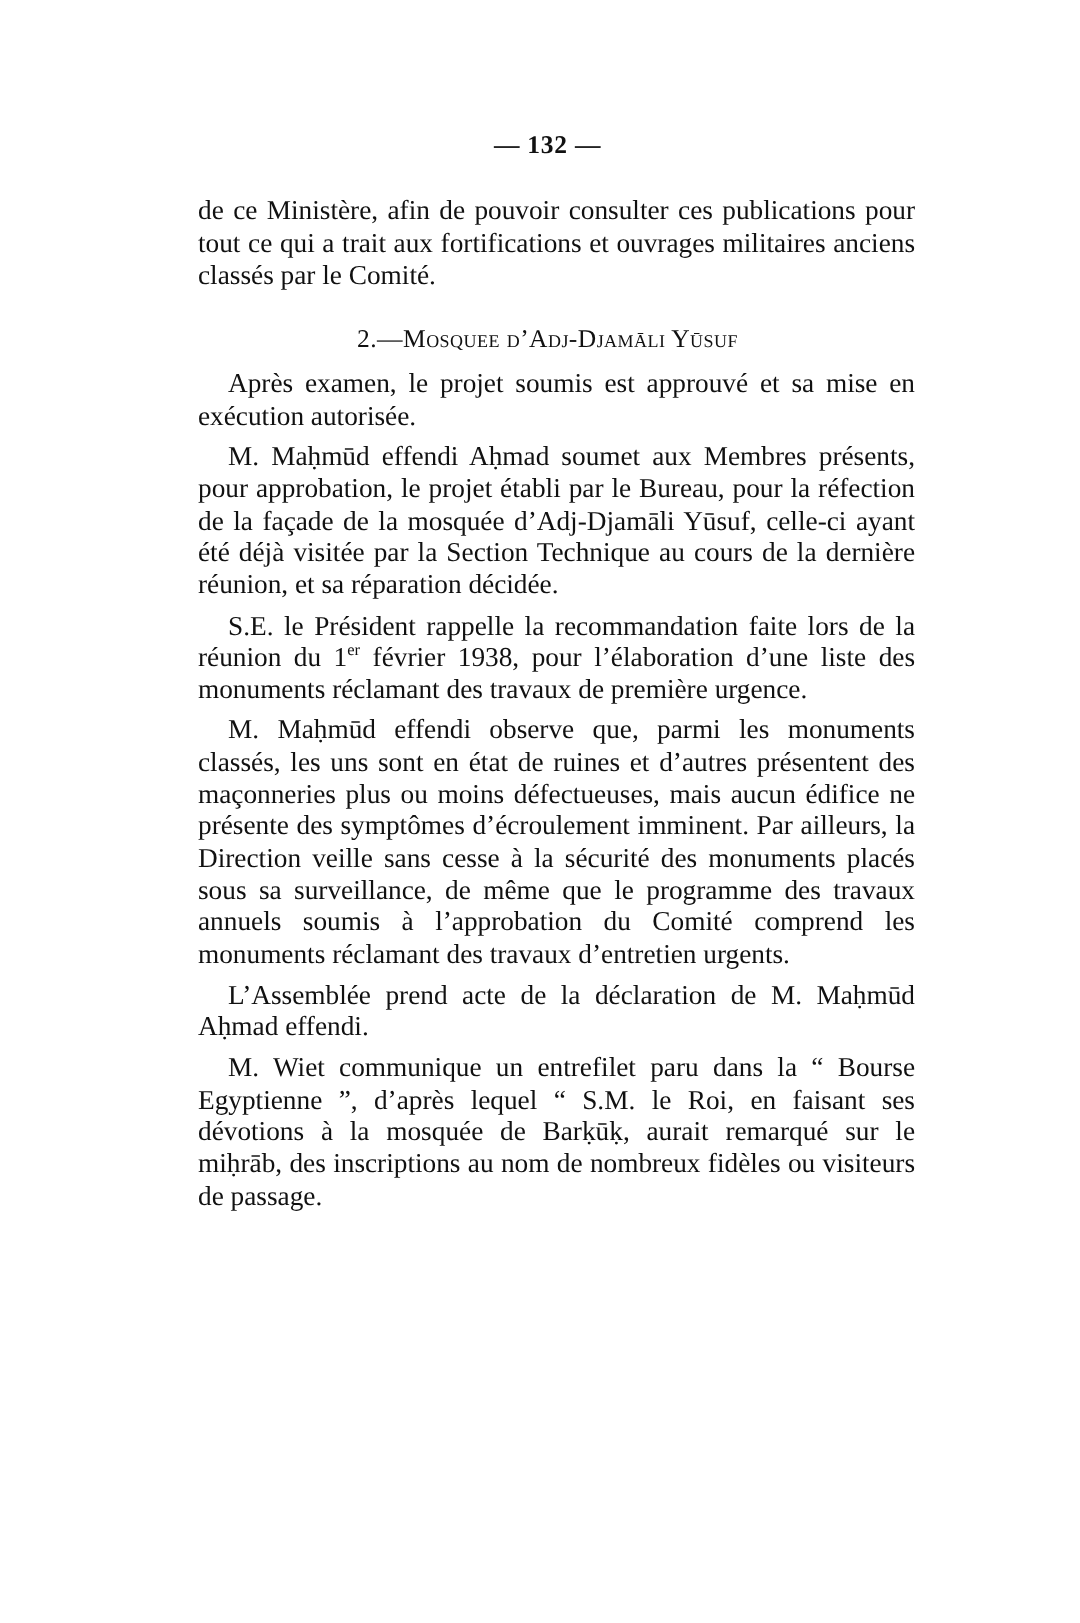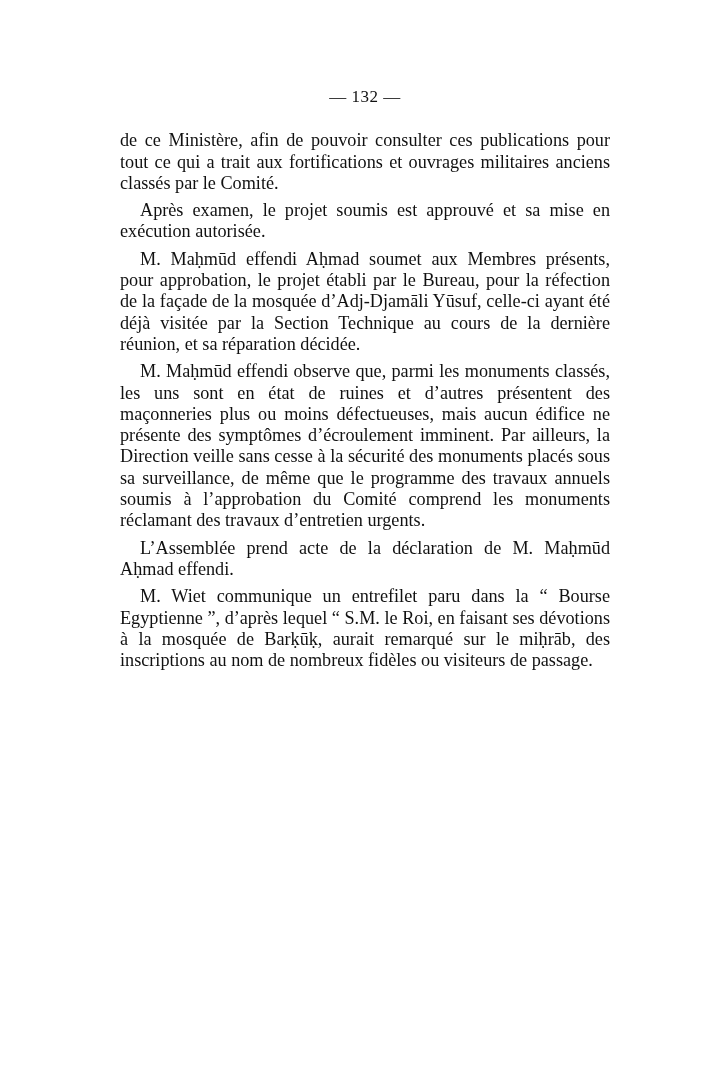--- a/index.html
+++ b/index.html
@@ -7,37 +7,39 @@
     width: 720px; height: 1082px; position: relative; overflow: hidden;
     font-family: "DejaVu Serif", "Liberation Serif", serif;
     color: #111111;
   }
   .page {
     position: absolute; left: 120px; top: 86px; width: 490px;
     font-family: "Liberation Serif", "DejaVu Serif", serif;
     font-size: 18.2px; line-height: 21.3px;
   }
   .folio {
-    text-align: center; font-size: 17px; margin: 0 0 23px 0; letter-spacing: 0.5px;
+    text-align: center; font-size: 17px; margin: 0 0 23px 0; letter-spacing: 0.5px; font-weight: bold;
   }
-  p { margin: 0 0 6px 0; text-align: justify; text-align-last: left; }
+  p { margin: 0 0 6px 12px; text-align: justify; text-align-last: left; }
   p.indent { text-indent: 20px; }
   .heading {
     text-align: center; margin: 21px 0 9px 0; font-size: 17px; font-variant: small-caps; letter-spacing: 0.3px;
   }
   sup { font-size: 11px; line-height: 0; }
 </style>
 </head>
 <body>
 
 <div class="page">
   <div class="folio">— 132 —</div>
 
   <p>de ce Ministère, afin de pouvoir consulter ces publications pour tout ce qui a trait aux fortifications et ouvrages militaires anciens classés par le Comité.</p>
 
+  <div class="heading">2.—Mosquee d’Adj-Djamāli Yūsuf</div>
   <p class="indent">Après examen, le projet soumis est approuvé et sa mise en exécution autorisée.</p>
   <p class="indent">M. Maḥmūd effendi Aḥmad soumet aux Membres présents, pour approbation, le projet établi par le Bureau, pour la réfection de la façade de la mosquée d’Adj-Djamāli Yūsuf, celle-ci ayant été déjà visitée par la Section Technique au cours de la dernière réunion, et sa réparation décidée.</p>
 
+  <p class="indent"><span>S.E. le Président rappelle la recommandation faite lors de la réunion du 1</span><sup>er</sup><span> février 1938, pour l’élaboration d’une liste des monuments réclamant des travaux de première urgence.</span></p>
   <p class="indent">M. Maḥmūd effendi observe que, parmi les monuments classés, les uns sont en état de ruines et d’autres présentent des maçonneries plus ou moins défectueuses, mais aucun édifice ne présente des symptômes d’écroulement imminent. Par ailleurs, la Direction veille sans cesse à la sécurité des monuments placés sous sa surveillance, de même que le programme des travaux annuels soumis à l’approbation du Comité comprend les monuments réclamant des travaux d’entretien urgents.</p>
   <p class="indent">L’Assemblée prend acte de la déclaration de M. Maḥmūd Aḥmad effendi.</p>
 
   <p class="indent">M. Wiet communique un entrefilet paru dans la “ Bourse Egyptienne ”, d’après lequel “ S.M. le Roi, en faisant ses dévotions à la mosquée de Barḳūḳ, aurait remarqué sur le miḥrāb, des inscriptions au nom de nombreux fidèles ou visiteurs de passage.</p>
 </div>
 
 </body></html>

